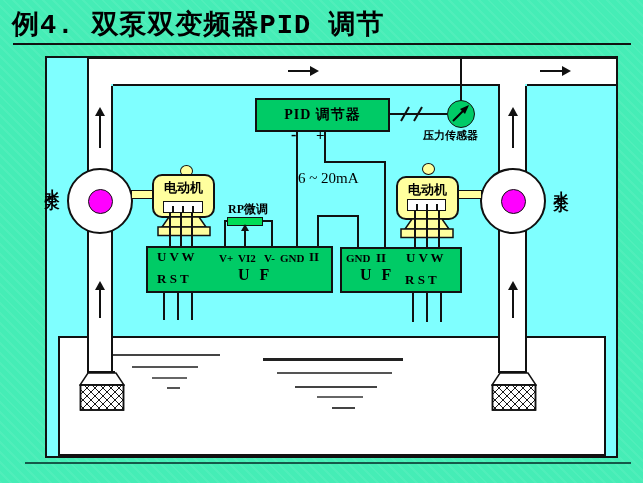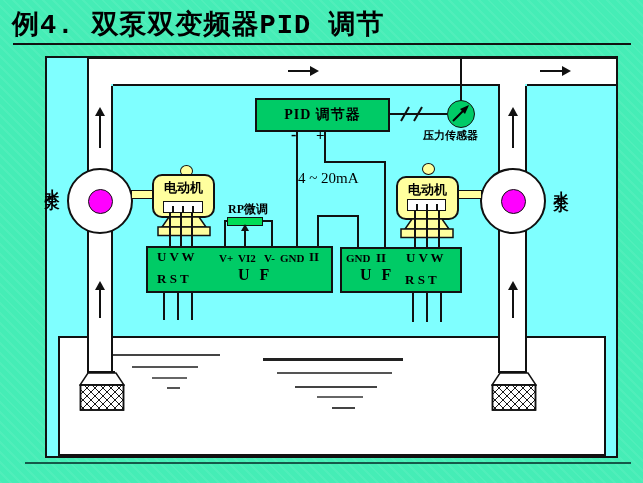--- a/index.html
+++ b/index.html
@@ -163,21 +163,21 @@
       <line x1="5" y1="20" x2="17" y2="8" stroke="#000" stroke-width="2"></line>
       <polygon points="21,4 12,8 17,13" fill="#000"></polygon>
     </svg>
   </div>
   <div class="abs cn" style="left:423px;top:128px;font-size:11px;">压力传感器</div>
 
   <div class="wire" style="left:296px;top:132px;width:2px;height:114px;"></div>
   <div class="wire" style="left:324px;top:132px;width:2px;height:31px;"></div>
   <div class="wire" style="left:324px;top:161px;width:62px;height:2px;"></div>
   <div class="wire" style="left:384px;top:161px;width:2px;height:86px;"></div>
-  <div class="abs" style="left:298px;top:170px;font-size:15px;">4 ~ 20mA</div>
+  <div class="abs" style="left:298px;top:170px;font-size:15px;">6 ~ 20mA</div>
 
   <div class="wire" style="left:317px;top:215px;width:2px;height:31px;"></div>
   <div class="wire" style="left:317px;top:215px;width:42px;height:2px;"></div>
   <div class="wire" style="left:357px;top:215px;width:2px;height:32px;"></div>
 
   <div class="abs cn" style="left:228px;top:201px;font-size:12px;">RP微调</div>
   <div class="abs pot" style="left:227px;top:217px;width:36px;height:9px;"></div>
   <div class="wire" style="left:224px;top:220px;width:3px;height:2px;"></div>
   <div class="wire" style="left:224px;top:220px;width:2px;height:26px;"></div>
   <div class="wire" style="left:262px;top:220px;width:11px;height:2px;"></div>

